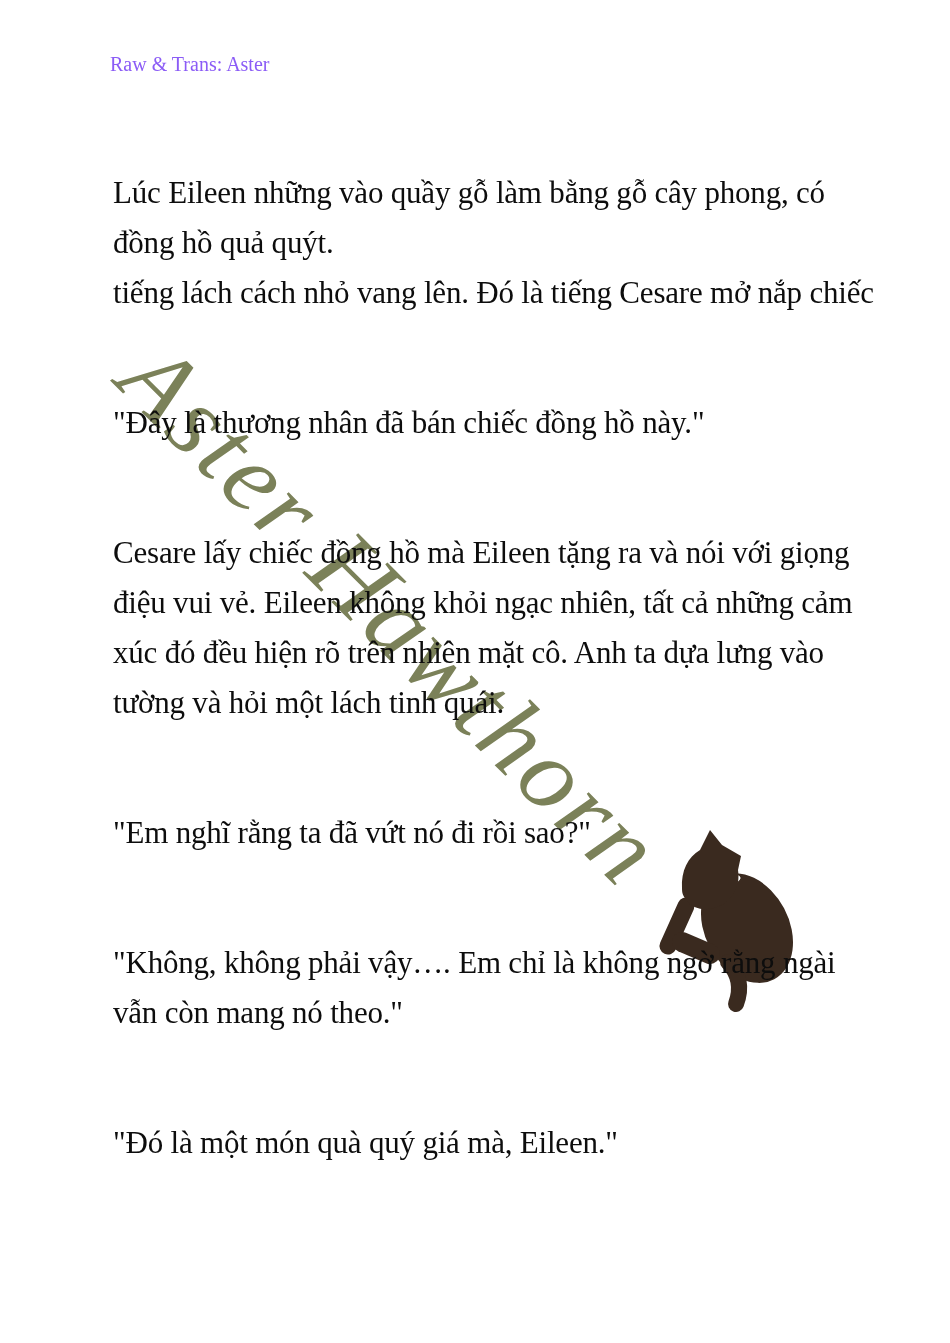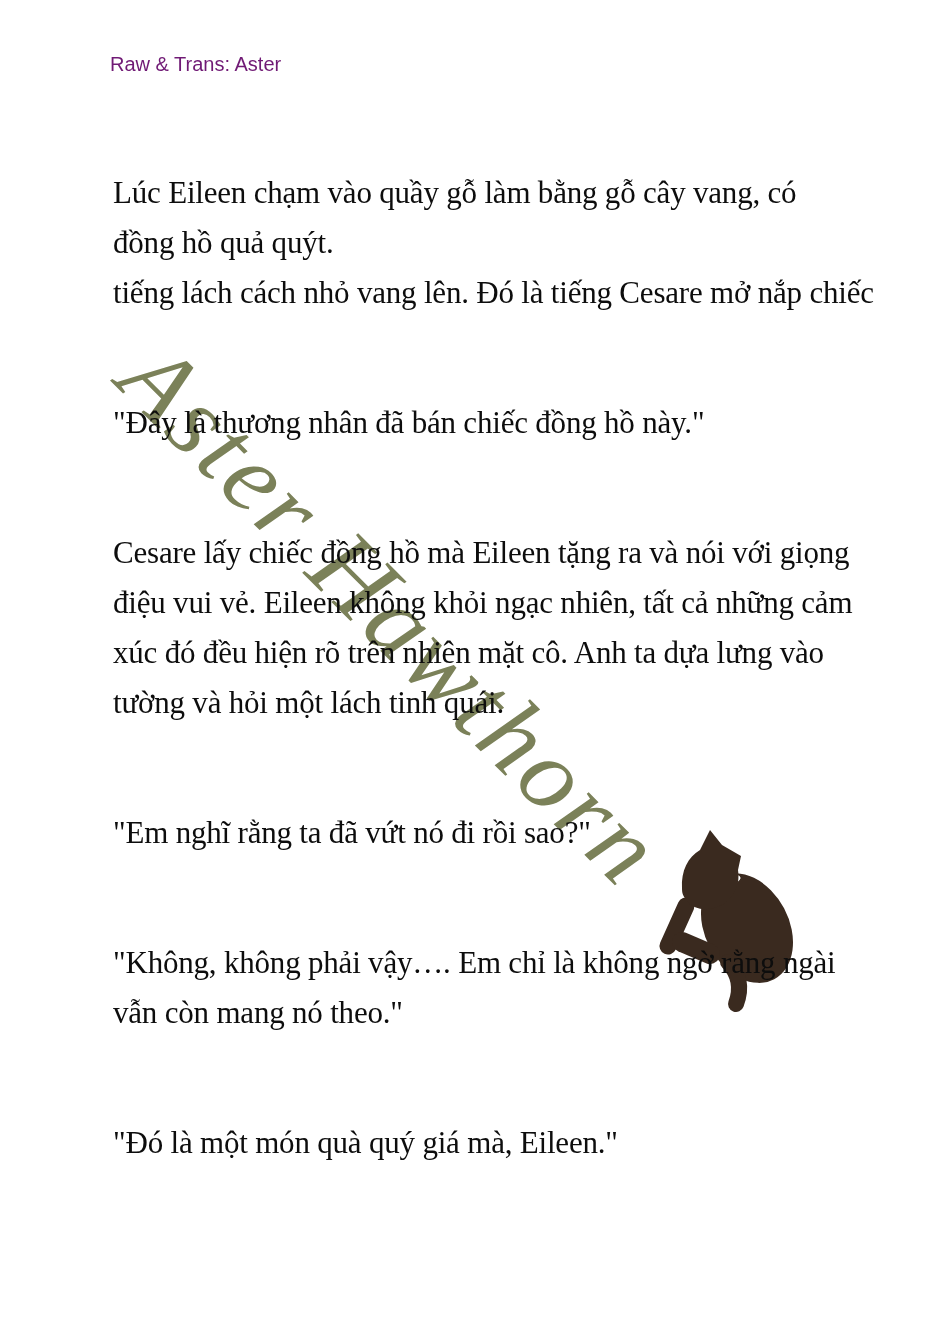--- a/index.html
+++ b/index.html
@@ -9,24 +9,24 @@
     position: relative;
     background: #ffffff;
     overflow: hidden;
     font-family: "Liberation Serif", "DejaVu Serif", serif;
   }
 
   .credit {
     position: absolute;
     left: 110px;
     top: 52px;
-    font-family: Liberation Sans, sans-serif;
+    font-family: Liberation Serif, serif;
     font-size: 20px;
     line-height: 24px;
-    color: #701a75;
+    color: #8b5cf6;
     z-index: 3;
     white-space: nowrap;
   }
 
   .watermark {
     position: absolute;
     left: 29px;
     top: 560px;
     width: 750px;
     height: 130px;
@@ -94,21 +94,21 @@
            L74,19
            L93,30
            L90,44
            C92,56 88,68 78,76
            C65,86 47,85 40,76
            C35,70 34,68 34,62 Z"></path>
 </svg>
 
 <div class="content">
   <div class="para">
-    <div class="line">Lúc Eileen chạm vào quầy gỗ làm bằng gỗ cây vang, có</div>
+    <div class="line">Lúc Eileen những vào quầy gỗ làm bằng gỗ cây phong, có</div>
     <div class="line">đồng hồ quả quýt.</div>
     <div class="line">tiếng lách cách nhỏ vang lên. Đó là tiếng Cesare mở nắp chiếc</div>
   </div>
   <div class="para">
     <div class="line">"Đây là thương nhân đã bán chiếc đồng hồ này."</div>
   </div>
   <div class="para">
     <div class="line">Cesare lấy chiếc đồng hồ mà Eileen tặng ra và nói với giọng</div>
     <div class="line">điệu vui vẻ. Eileen không khỏi ngạc nhiên, tất cả những cảm</div>
     <div class="line">xúc đó đều hiện rõ trên nhiên mặt cô. Anh ta dựa lưng vào</div>

